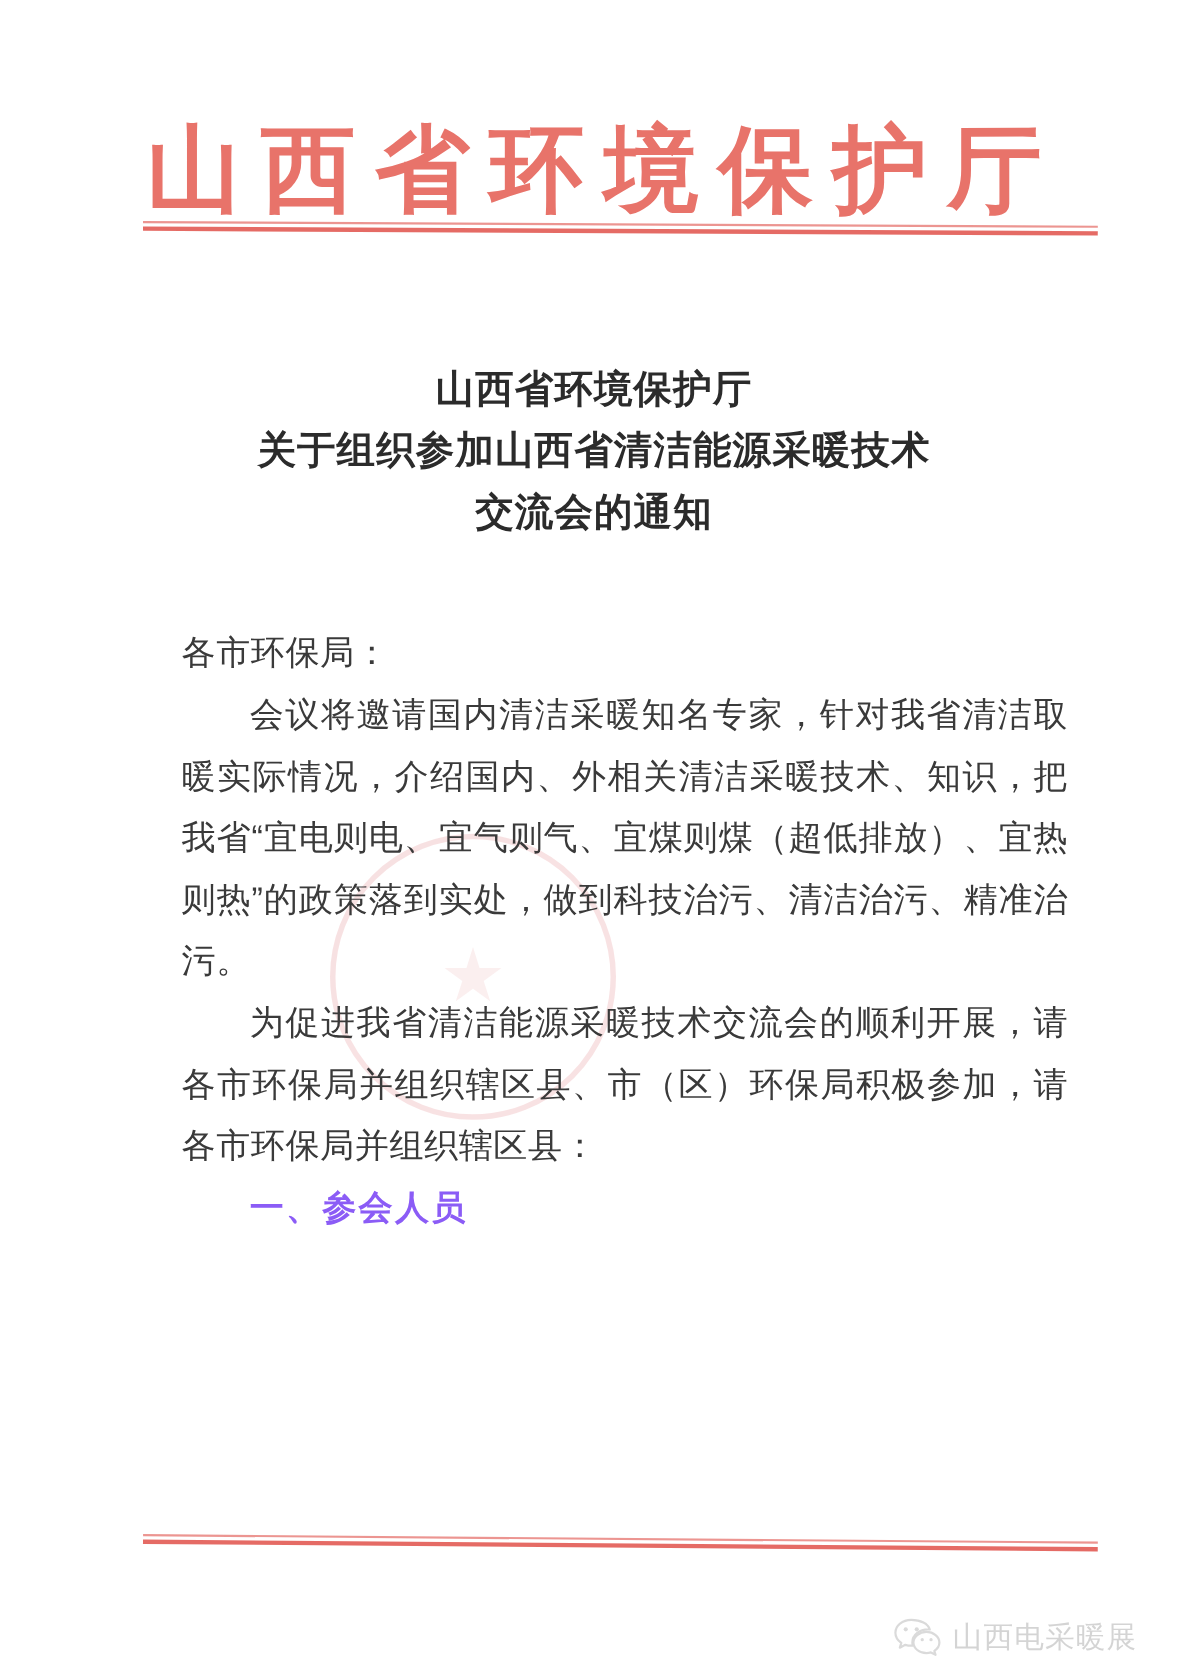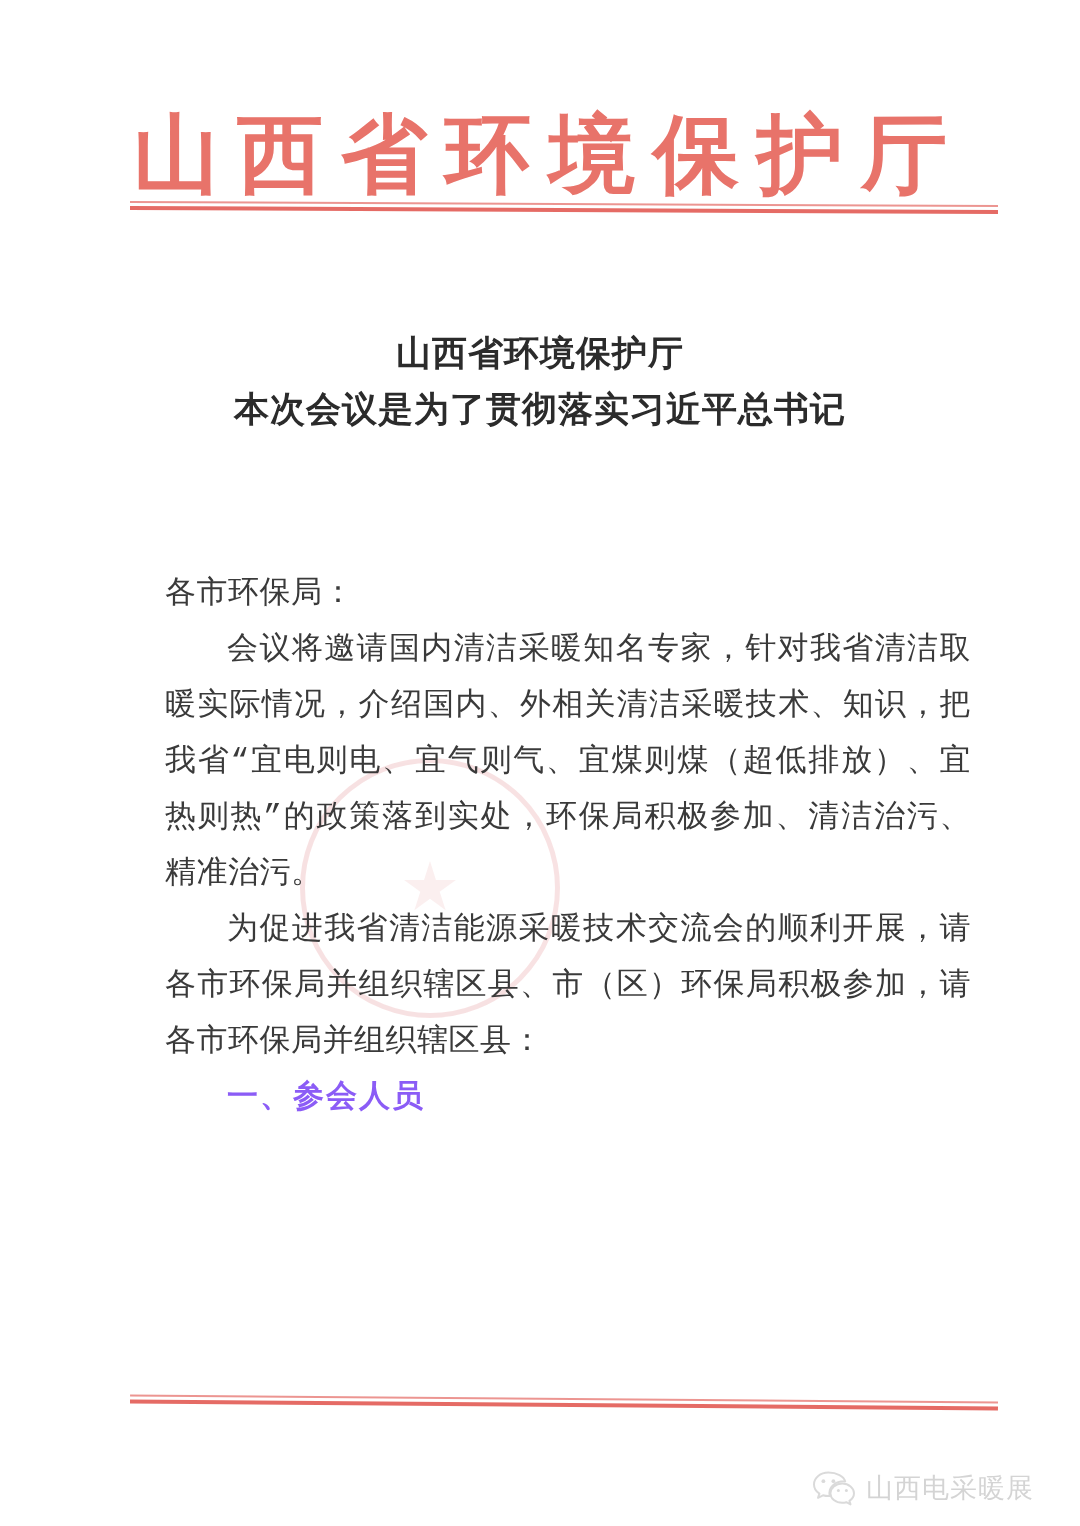--- a/index.html
+++ b/index.html
@@ -101,21 +101,21 @@
   }
   .doc-title .tline { display: block; white-space: nowrap; }
 
   
   .body-block {
     position: absolute;
     left: 143px;
     top: 566px;
     width: 806px;
     color: #3a3a3a;
-    font-family: Liberation Mono, monospace;
+    font-family: Liberation Sans, sans-serif;
     font-size: 31px;
     line-height: 56px;
     text-align: justify;
     text-justify: inter-character;
     letter-spacing: 0.5px;
   }
   .salutation { margin: 0 0 0 0; }
   .para {
     margin: 0;
     text-indent: 2em;
@@ -162,26 +162,27 @@
     <div class="rule-thin"></div>
     <div class="rule-thick"></div>
   </div>
 
   <div class="seal">
     <div class="seal-star"></div>
   </div>
 
   <div class="doc-title">
     <span class="tline">山西省环境保护厅</span>
-    <span class="tline">本次会议是为了贯彻落实习近平总书记</span>
+    <span class="tline">关于组织参加山西省清洁能源采暖技术</span>
+    <span class="tline">交流会的通知</span>
   </div>
 
   <div class="body-block">
     <p class="salutation">各市环保局：</p>
-    <p class="para">会议将邀请国内清洁采暖知名专家，针对我省清洁取暖实际情况，介绍国内、外相关清洁采暖技术、知识，把我省“宜电则电、宜气则气、宜煤则煤（超低排放）、宜热则热”的政策落到实处，环保局积极参加、清洁治污、精准治污。</p>
+    <p class="para">会议将邀请国内清洁采暖知名专家，针对我省清洁取暖实际情况，介绍国内、外相关清洁采暖技术、知识，把我省“宜电则电、宜气则气、宜煤则煤（超低排放）、宜热则热”的政策落到实处，做到科技治污、清洁治污、精准治污。</p>
     <p class="para">为促进我省清洁能源采暖技术交流会的顺利开展，请各市环保局并组织辖区县、市（区）环保局积极参加，请各市环保局并组织辖区县：</p>
     <p class="section-head">一、参会人员</p>
   </div>
 
   <div class="rule-group bottom">
     <div class="rule-thin"></div>
     <div class="rule-thick"></div>
   </div>
 
   <div class="watermark">

